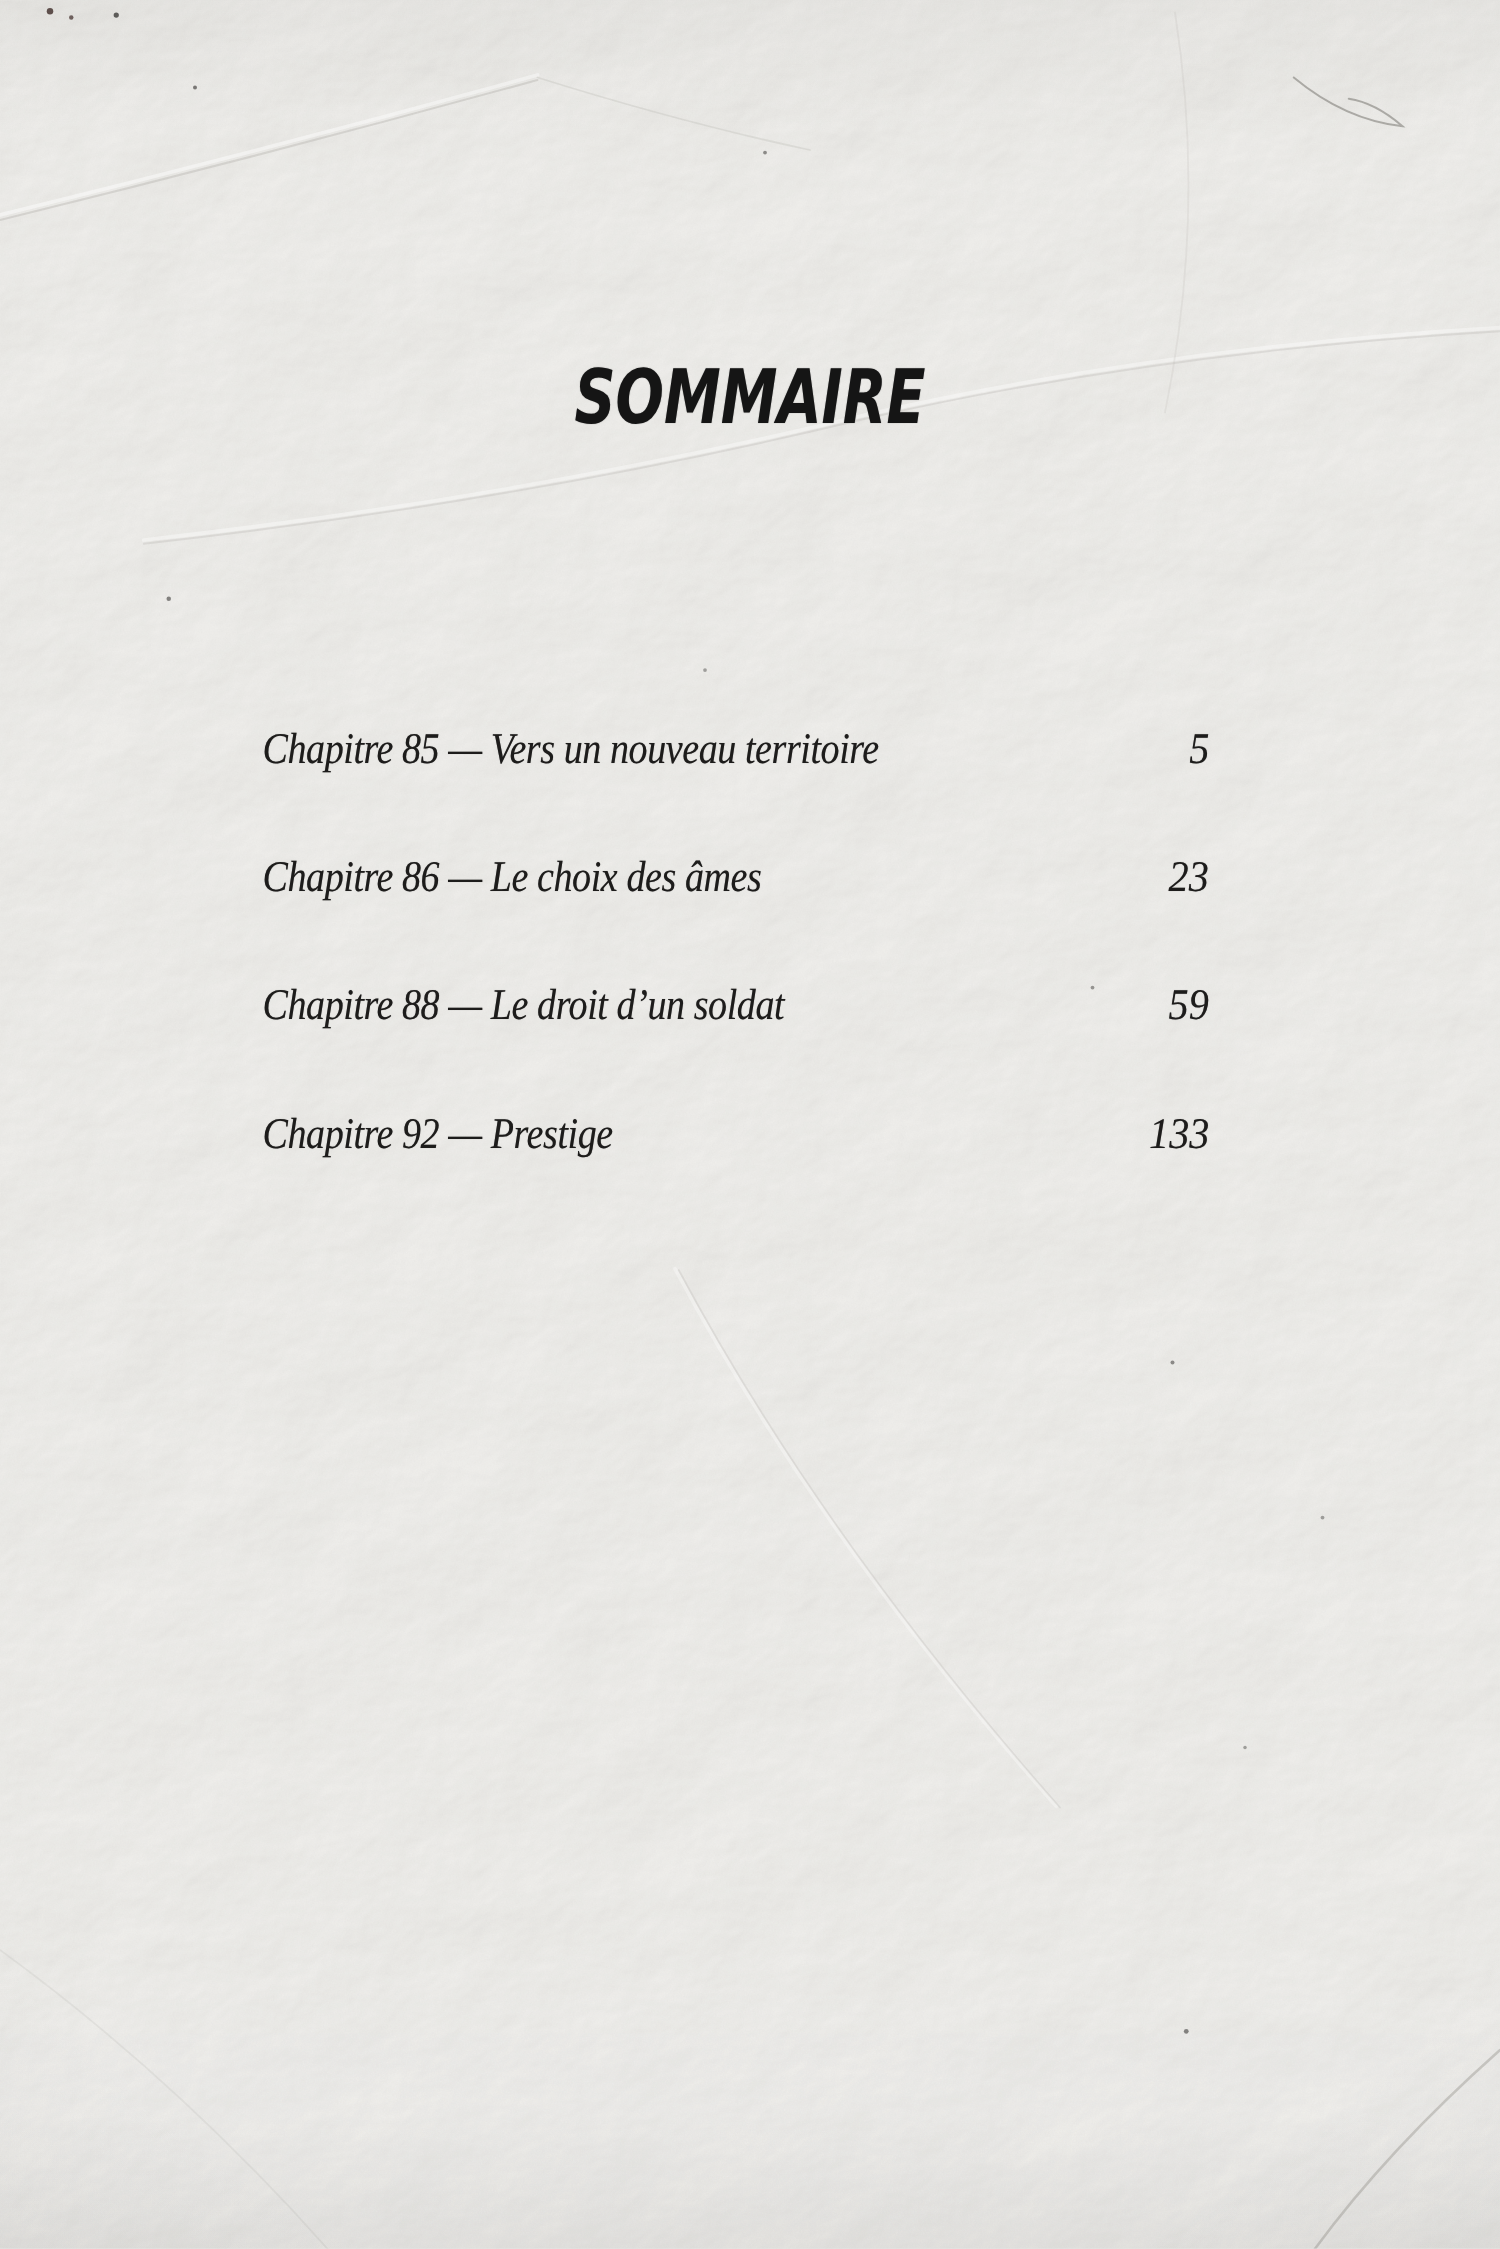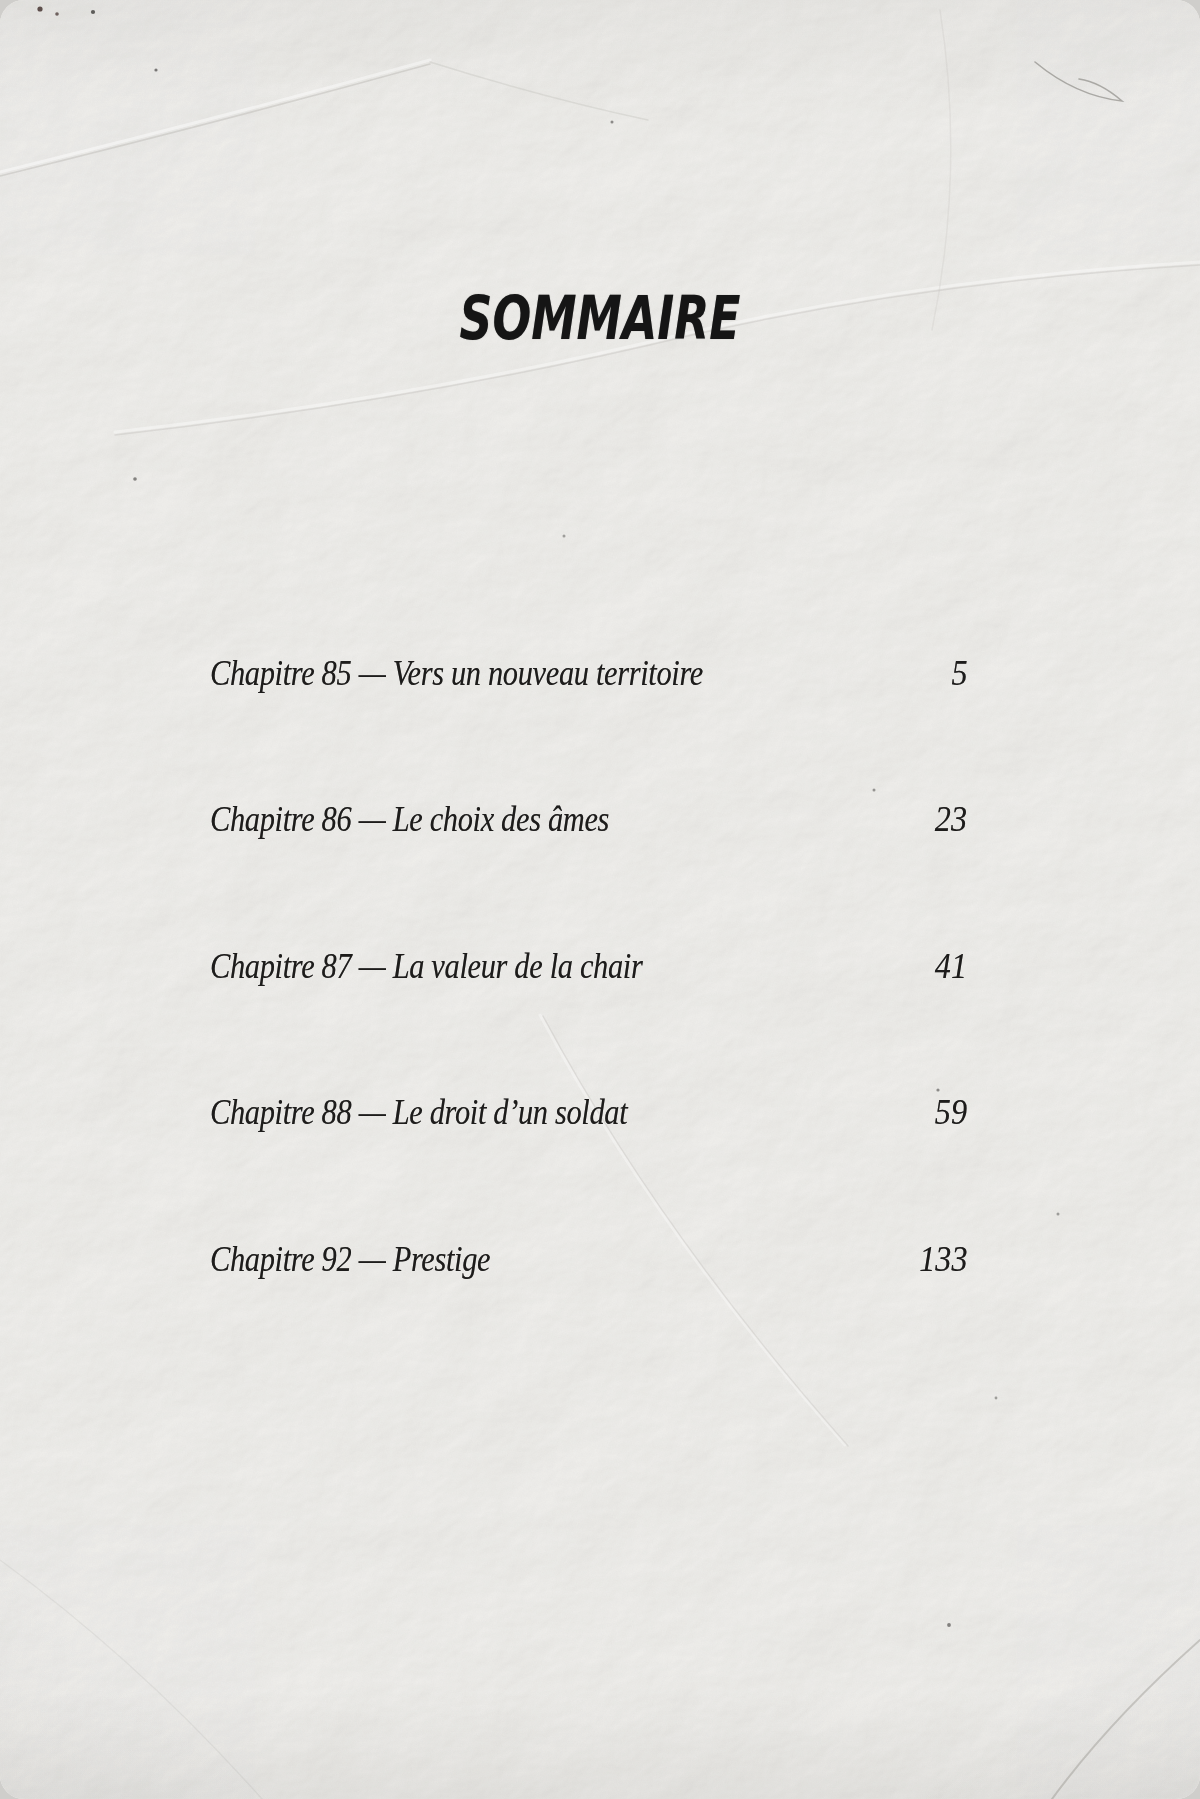--- a/index.html
+++ b/index.html
@@ -8,21 +8,20 @@
     background: #cfcecb;
   }
   .page {
     position: relative;
     width: 1200px;
     height: 1799px;
     margin: 0 auto;
     overflow: hidden;
     background: #e8e7e4;
     font-family: "Liberation Serif", serif;
-    border-radius: 24px;
   }
   .paper-svg {
     position: absolute;
     top: 0; left: 0;
     width: 1200px;
     height: 1799px;
     display: block;
   }
   .vignette {
     position: absolute;
@@ -53,22 +52,21 @@
   .toc {
     position: absolute;
     top: 548px;
     left: 210px;
     right: 233px;
   }
   .toc-row {
     height: 102.5px;
     display: flex;
     justify-content: space-between;
-    align-items: flex-end;
-    margin-top: 44px;
+    align-items: center;
   }
   .toc-label, .toc-page {
     font-style: italic;
     font-weight: normal;
     font-size: 35px;
     line-height: 42px;
     color: #1d1c1b;
     white-space: nowrap;
     text-shadow: 0 0 0.6px rgba(25,25,25,0.5);
   }
@@ -142,24 +140,20 @@
   <div class="toc">
     <div class="toc-row">
       <span class="toc-label">Chapitre 85 — Vers un nouveau territoire</span>
       <span class="toc-page">5</span>
     </div>
     <div class="toc-row">
       <span class="toc-label">Chapitre 86 — Le choix des âmes</span>
       <span class="toc-page">23</span>
     </div>
     <div class="toc-row">
-      <span class="toc-label">Chapitre 87 — La valeur de la chair</span>
-      <span class="toc-page">41</span>
-    </div>
-    <div class="toc-row">
       <span class="toc-label">Chapitre 88 — Le droit d’un soldat</span>
       <span class="toc-page">59</span>
     </div>
     <div class="toc-row">
       <span class="toc-label">Chapitre 92 — Prestige</span>
       <span class="toc-page">133</span>
     </div>
   </div>
 
 </div>

